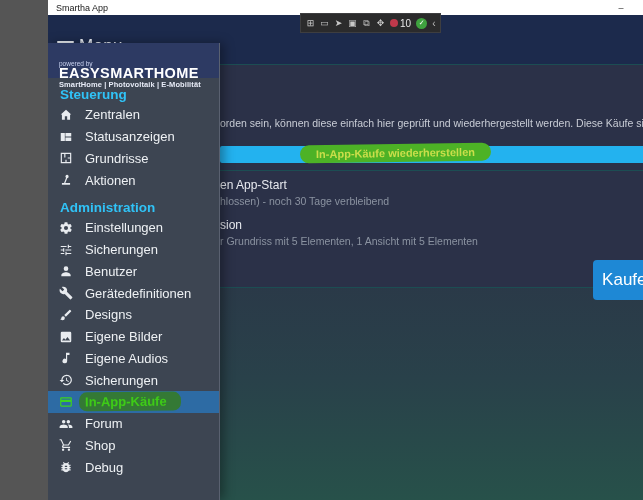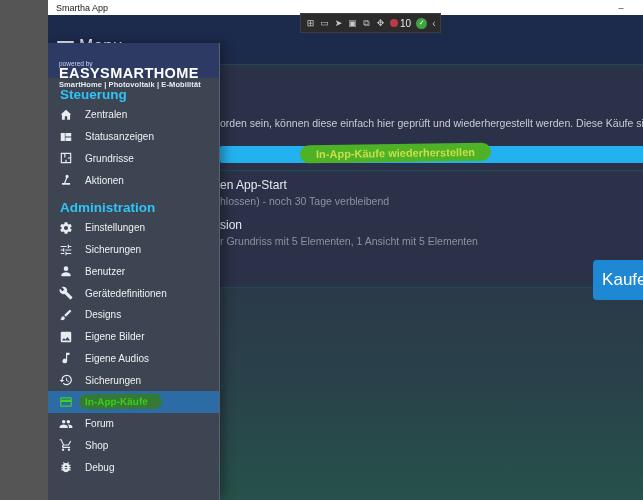--- a/index.html
+++ b/index.html
@@ -65,21 +65,21 @@
   .logo-powered{font-size:6.5px;color:#c9d2f0;}
   .logo-brand{font-size:14.5px;font-weight:bold;color:#ffffff;letter-spacing:.4px;line-height:13px;}
   .logo-tag{font-size:7.5px;font-weight:bold;color:#e8ecf8;letter-spacing:.1px;}
   .nav-list{position:absolute;left:0;top:35px;right:0;bottom:0;overflow:hidden;}
   .nav-header{height:26px;display:flex;align-items:flex-end;padding:0 0 2px 12px;box-sizing:border-box;
               color:#30c3f7;font-size:13.5px;font-weight:bold;}
   .nav-item{height:21.75px;display:flex;align-items:center;padding-left:11px;box-sizing:border-box;
             cursor:pointer;}
   .nav-item .nicon{width:14px;height:14px;margin-right:12px;flex:0 0 14px;}
   .nav-item .nicon svg{width:14px;height:14px;fill:#e8ebef;display:block;}
-  .nav-item .nlabel{font-size:10px;color:#eef1f4;white-space:nowrap;}
+  .nav-item .nlabel{font-size:13px;color:#eef1f4;white-space:nowrap;}
   .nav-item.selected{background:#2d6ba4;}
   .nav-item.selected .nicon svg{fill:#3ed31f;}
   .nav-item.selected .nlabel{background:rgba(56,126,10,.72);color:#3ecb17;font-weight:bold;
             padding:2px 14px 2px 6px;margin-left:-6px;border-radius:8px;transform:rotate(-.5deg);}
 </style>
 </head>
 <body>
 
 <div class="screen">
 

